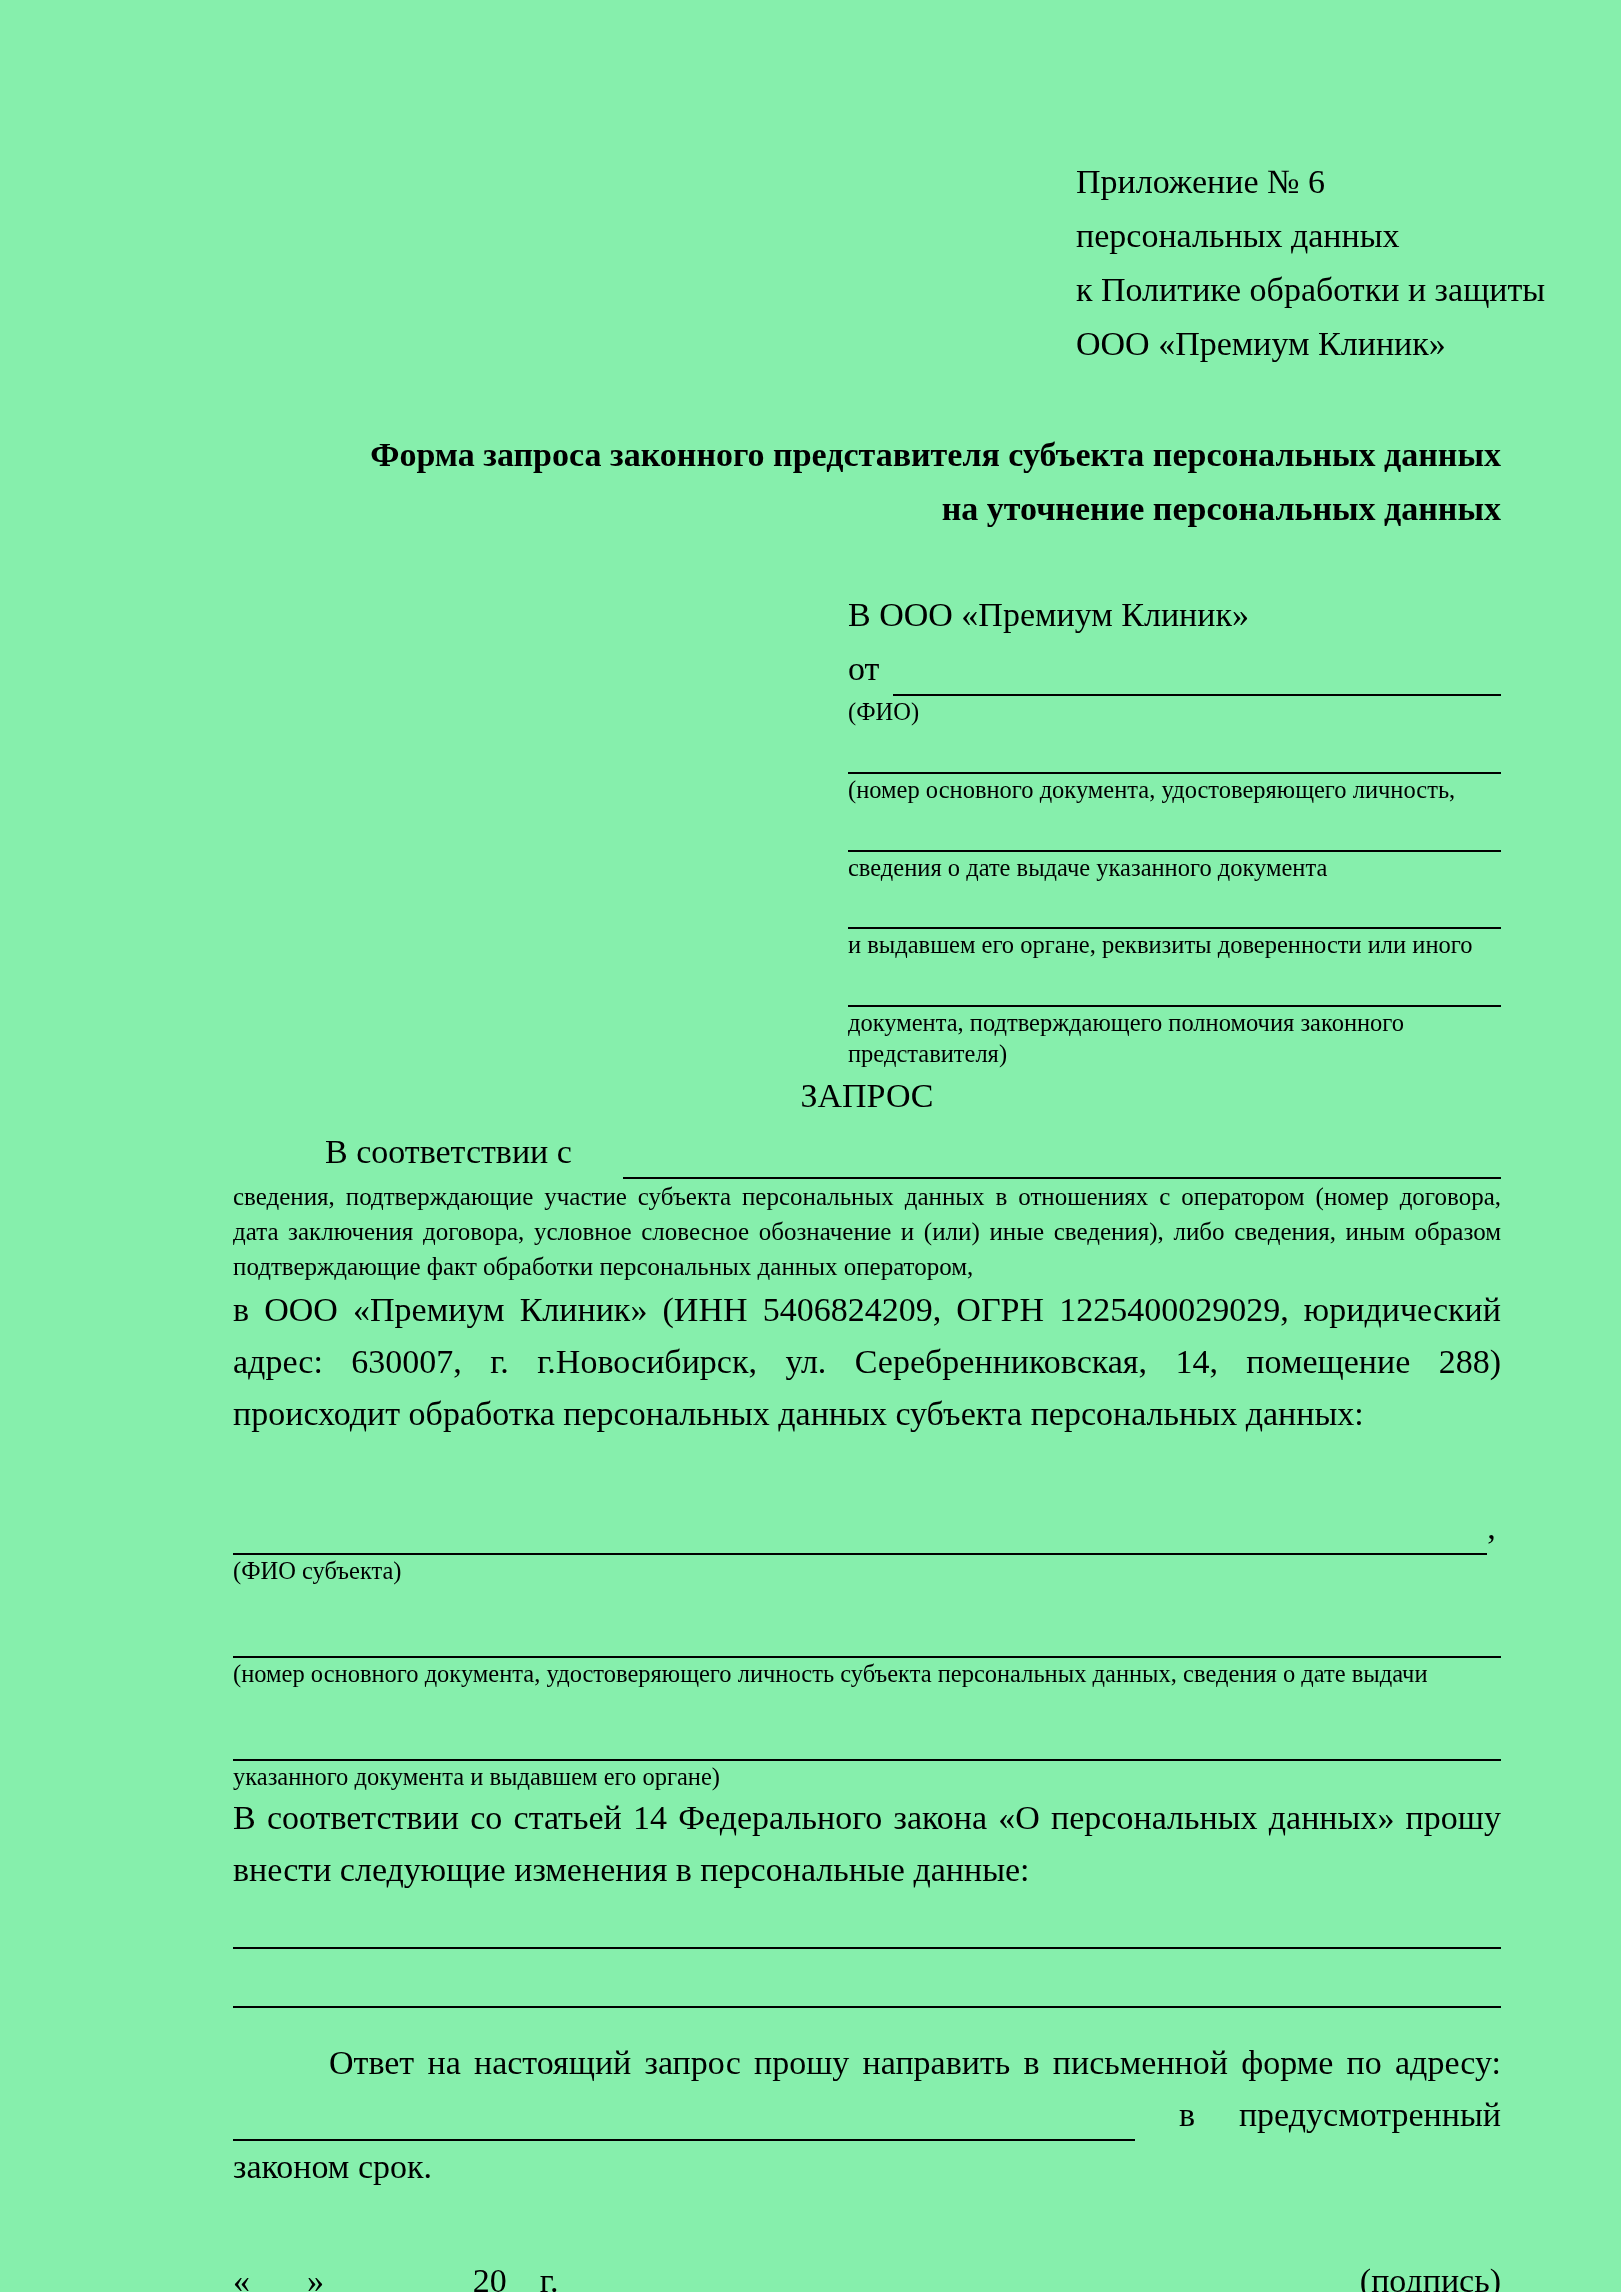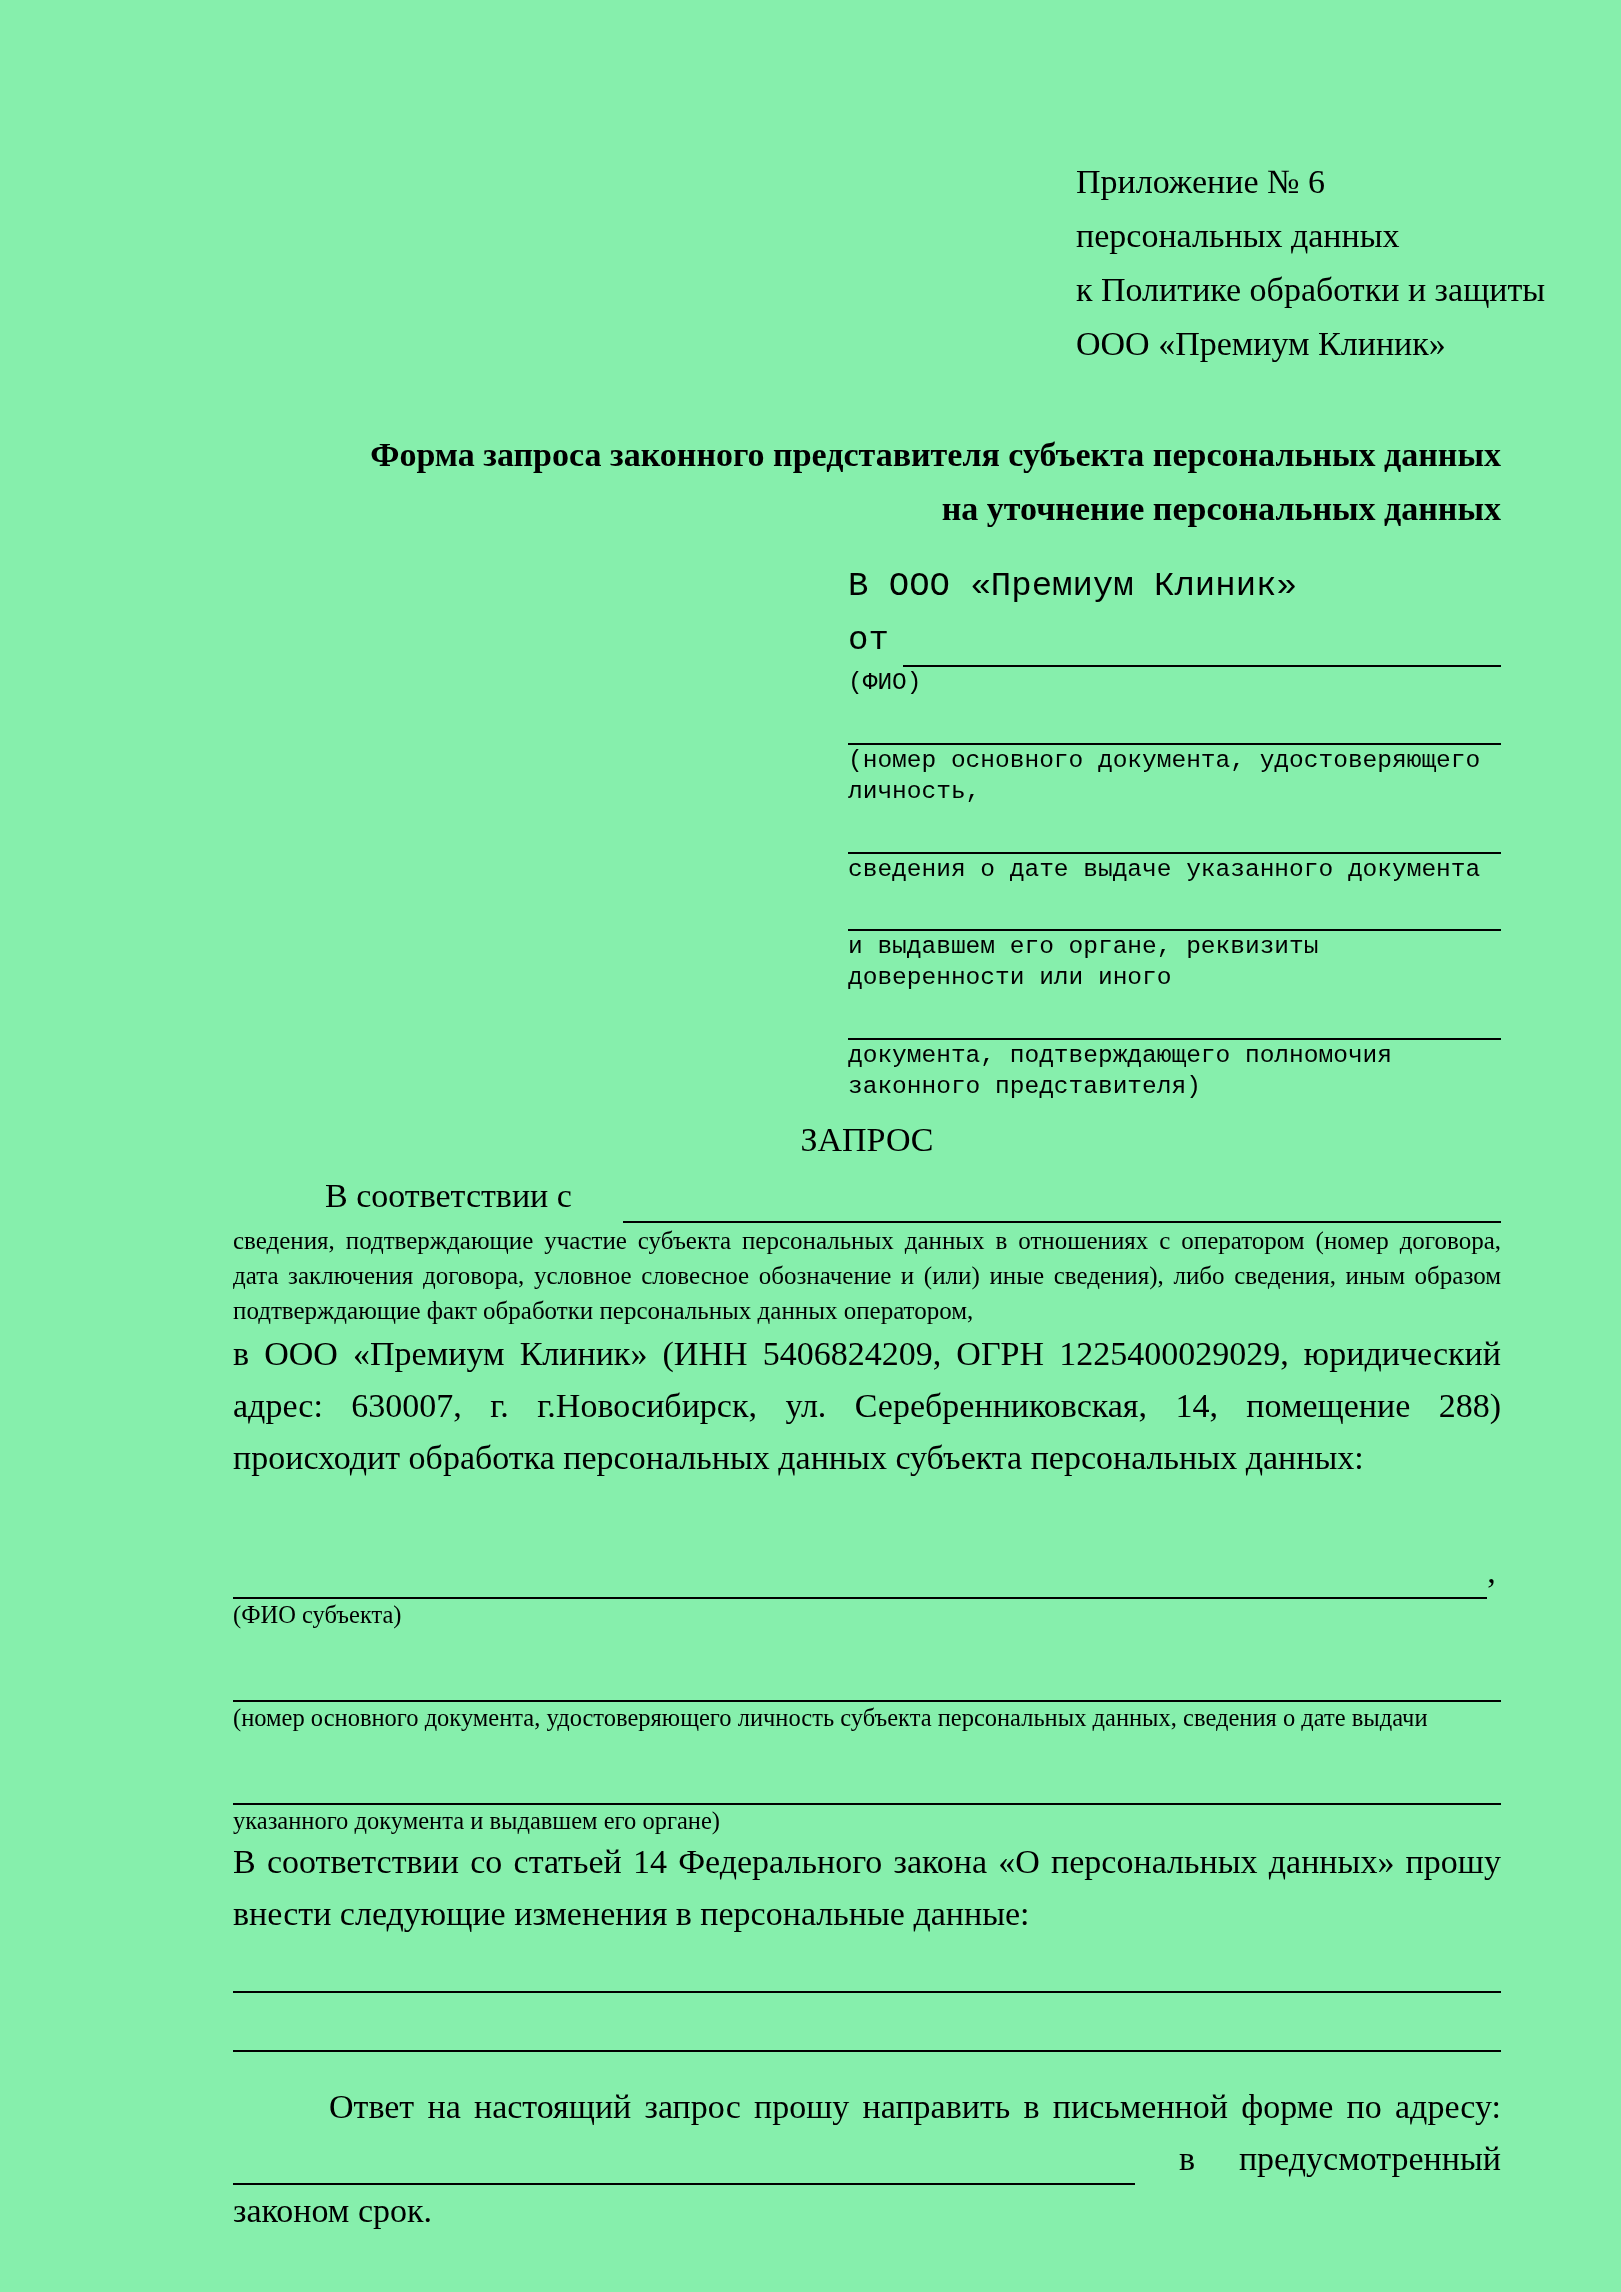--- a/index.html
+++ b/index.html
@@ -26,21 +26,21 @@
   .header-block div { white-space: nowrap; }
 
   
   .doc-title {
     margin-top: 57px;
     text-align: right;
     font-weight: bold;
   }
 
   
-  .addressee { margin-left: 615px; margin-top: 23px; font-family: Liberation Mono, monospace; }
+  .addressee { margin-left: 615px; margin-top: 52px; }
   .flex-row { display: flex; align-items: flex-end; }
   .fill-line {
     flex: 1;
     border-bottom: 2.9px solid #000;
     height: 43px;
   }
   .from-label { margin-right: 13.7px; }
 
   .cap {
     font-size: 24.5px;
@@ -49,21 +49,21 @@
   .center { text-align: left; }
 
   .field-rule {
     border-bottom: 2.9px solid #000;
     height: 35px;
     margin-top: 9.8px;
   }
   .addressee .field-rule:first-of-type { margin-top: 21.6px; }
 
   
-  .request-heading { margin-top: 11px; text-align: center; }
+  .request-heading { margin-top: 0; text-align: center; }
 
   
   .intro-row { display: flex; align-items: flex-end; padding-left: 92px; margin-top: 2px; gap: 41px; }
   .intro-row .intro-prefix { margin-right: 9.8px; white-space: nowrap; }
 
   .footnote {
     font-size: 25px;
     line-height: 35px;
     text-align: justify;
   }

